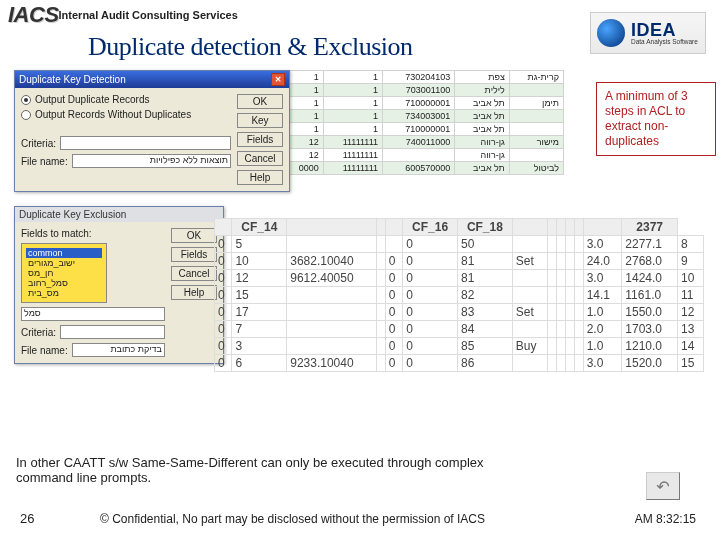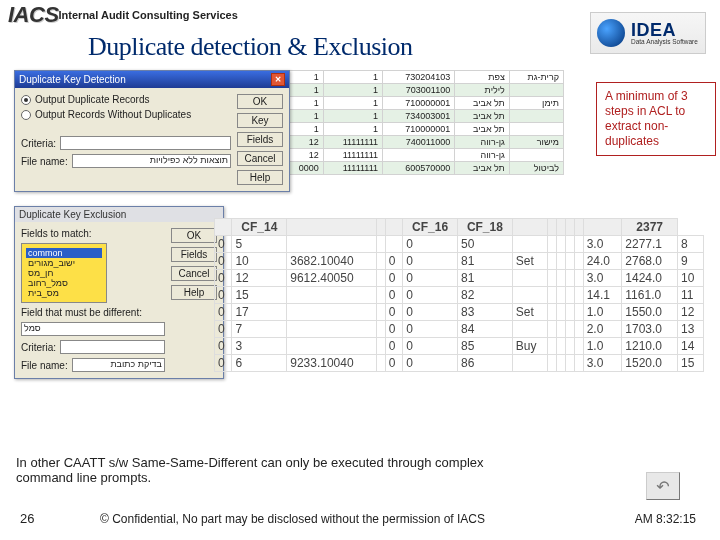--- a/index.html
+++ b/index.html
@@ -230,21 +230,20 @@
     <div class="dlg-body">
       <div class="dlg-col" style="flex:1">
         <span>Fields to match:</span>
         <div class="listbox">
           <div>common</div>
           <div>ישוב_מגורים</div>
           <div>חן_מס</div>
           <div>סמל_רחוב</div>
           <div>מס_בית</div>
         </div>
-        <span>Field that must be different:</span>
         <span class="txt-input">סמל</span>
         <div class="radio-row">
             <span>Criteria:</span>
             <span class="txt-input" style="flex:1"></span>
           </div>
         <div class="radio-row">
             <span>File name:</span>
             <span class="txt-input" style="flex:1;direction:rtl">בדיקת כתובת</span>
           </div>
       </div>

